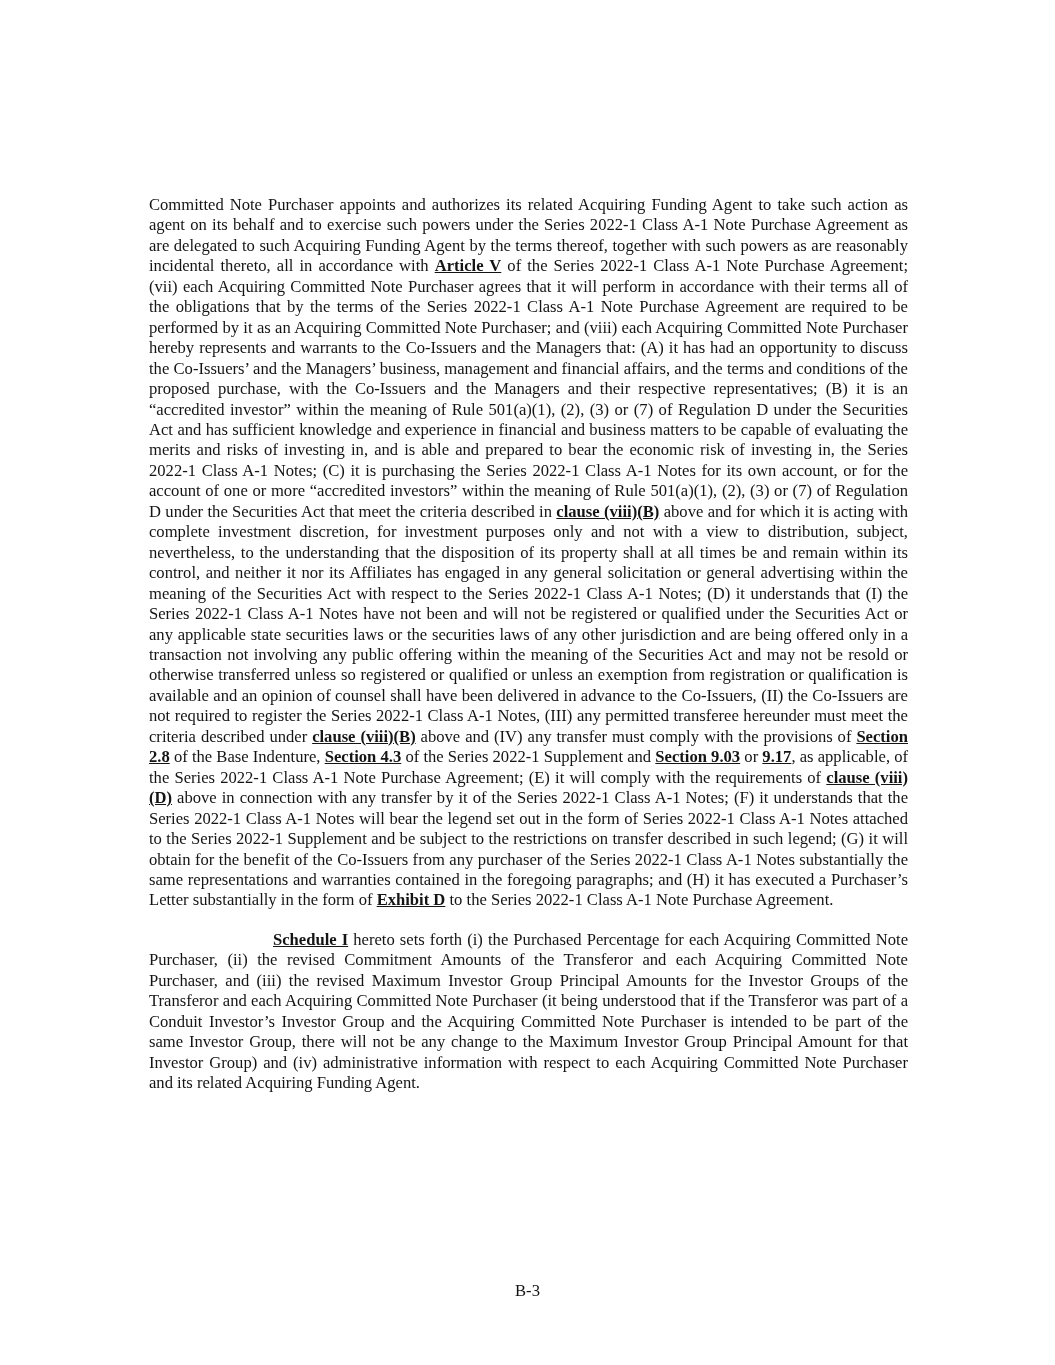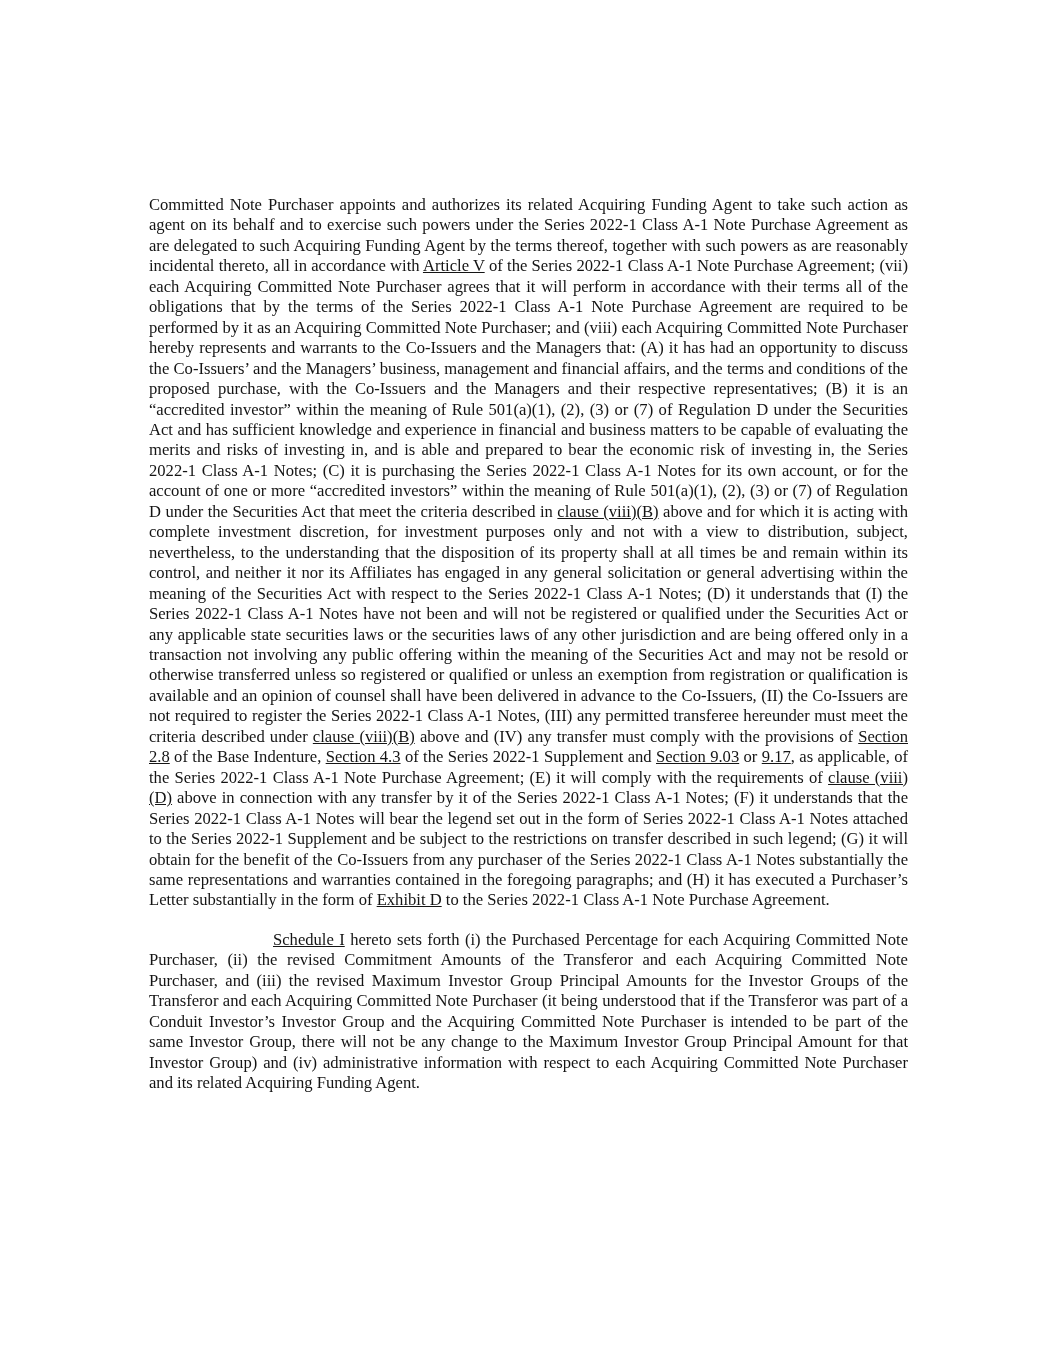--- a/index.html
+++ b/index.html
@@ -27,20 +27,21 @@
   }
   .text-block p {
     margin: 0;
   }
   .text-block p.indented {
     margin-top: 19px;
     text-indent: 124px;
   }
   .u {
     text-decoration: underline;
+    font-weight: bold;
   }
   .footer {
     position: absolute;
     top: 1281px;
     left: 0;
     width: 100%;
     text-align: center;
     font-size: 16.6px;
     line-height: 20.45px;
   }
@@ -51,14 +52,15 @@
 <div class="page">
 
   <div class="text-block">
 
     <p><span>Committed Note Purchaser appoints and authorizes its related Acquiring Funding Agent to take such action as agent on its behalf and to exercise such powers under the Series 2022-1 Class A-1 Note Purchase Agreement as are delegated to such Acquiring Funding Agent by the terms thereof, together with such powers as are reasonably incidental thereto, all in accordance with </span><span class="u">Article V</span><span> of the Series 2022-1 Class A-1 Note Purchase Agreement; (vii) each Acquiring Committed Note Purchaser agrees that it will perform in accordance with their terms all of the obligations that by the terms of the Series 2022-1 Class A-1 Note Purchase Agreement are required to be performed by it as an Acquiring Committed Note Purchaser; and (viii) each Acquiring Committed Note Purchaser hereby represents and warrants to the Co-Issuers and the Managers that: (A) it has had an opportunity to discuss the Co-Issuers’ and the Managers’ business, management and financial affairs, and the terms and conditions of the proposed purchase, with the Co-Issuers and the Managers and their respective representatives; (B) it is an “accredited investor” within the meaning of Rule 501(a)(1), (2), (3) or (7) of Regulation D under the Securities Act and has sufficient knowledge and experience in financial and business matters to be capable of evaluating the merits and risks of investing in, and is able and prepared to bear the economic risk of investing in, the Series 2022-1 Class A-1 Notes; (C) it is purchasing the Series 2022-1 Class A-1 Notes for its own account, or for the account of one or more “accredited investors” within the meaning of Rule 501(a)(1), (2), (3) or (7) of Regulation D under the Securities Act that meet the criteria described in </span><span class="u">clause (viii)(B)</span><span> above and for which it is acting with complete investment discretion, for investment purposes only and not with a view to distribution, subject, nevertheless, to the understanding that the disposition of its property shall at all times be and remain within its control, and neither it nor its Affiliates has engaged in any general solicitation or general advertising within the meaning of the Securities Act with respect to the Series 2022-1 Class A-1 Notes; (D) it understands that (I) the Series 2022-1 Class A-1 Notes have not been and will not be registered or qualified under the Securities Act or any applicable state securities laws or the securities laws of any other jurisdiction and are being offered only in a transaction not involving any public offering within the meaning of the Securities Act and may not be resold or otherwise transferred unless so registered or qualified or unless an exemption from registration or qualification is available and an opinion of counsel shall have been delivered in advance to the Co-Issuers, (II) the Co-Issuers are not required to register the Series 2022-1 Class A-1 Notes, (III) any permitted transferee hereunder must meet the criteria described under </span><span class="u">clause (viii)(B)</span><span> above and (IV) any transfer must comply with the provisions of </span><span class="u">Section 2.8</span><span> of the Base Indenture, </span><span class="u">Section 4.3</span><span> of the Series 2022-1 Supplement and </span><span class="u">Section 9.03</span><span> or </span><span class="u">9.17</span><span>, as applicable, of the Series 2022-1 Class A-1 Note Purchase Agreement; (E) it will comply with the requirements of </span><span class="u">clause (viii)(D)</span><span> above in connection with any transfer by it of the Series 2022-1 Class A-1 Notes; (F) it understands that the Series 2022-1 Class A-1 Notes will bear the legend set out in the form of Series 2022-1 Class A-1 Notes attached to the Series 2022-1 Supplement and be subject to the restrictions on transfer described in such legend; (G) it will obtain for the benefit of the Co-Issuers from any purchaser of the Series 2022-1 Class A-1 Notes substantially the same representations and warranties contained in the foregoing paragraphs; and (H) it has executed a Purchaser’s Letter substantially in the form of </span><span class="u">Exhibit D</span><span> to the Series 2022-1 Class A-1 Note Purchase Agreement.</span></p>
 
     <p class="indented"><span class="u">Schedule I</span><span> hereto sets forth (i) the Purchased Percentage for each Acquiring Committed Note Purchaser, (ii) the revised Commitment Amounts of the Transferor and each Acquiring Committed Note Purchaser, and (iii) the revised Maximum Investor Group Principal Amounts for the Investor Groups of the Transferor and each Acquiring Committed Note Purchaser (it being understood that if the Transferor was part of a Conduit Investor’s Investor Group and the Acquiring Committed Note Purchaser is intended to be part of the same Investor Group, there will not be any change to the Maximum Investor Group Principal Amount for that Investor Group) and (iv) administrative information with respect to each Acquiring Committed Note Purchaser and its related Acquiring Funding Agent.</span></p>
 
   </div>
 
+  <div class="footer">B-3</div>
 
 </div>
 
 </body></html>

